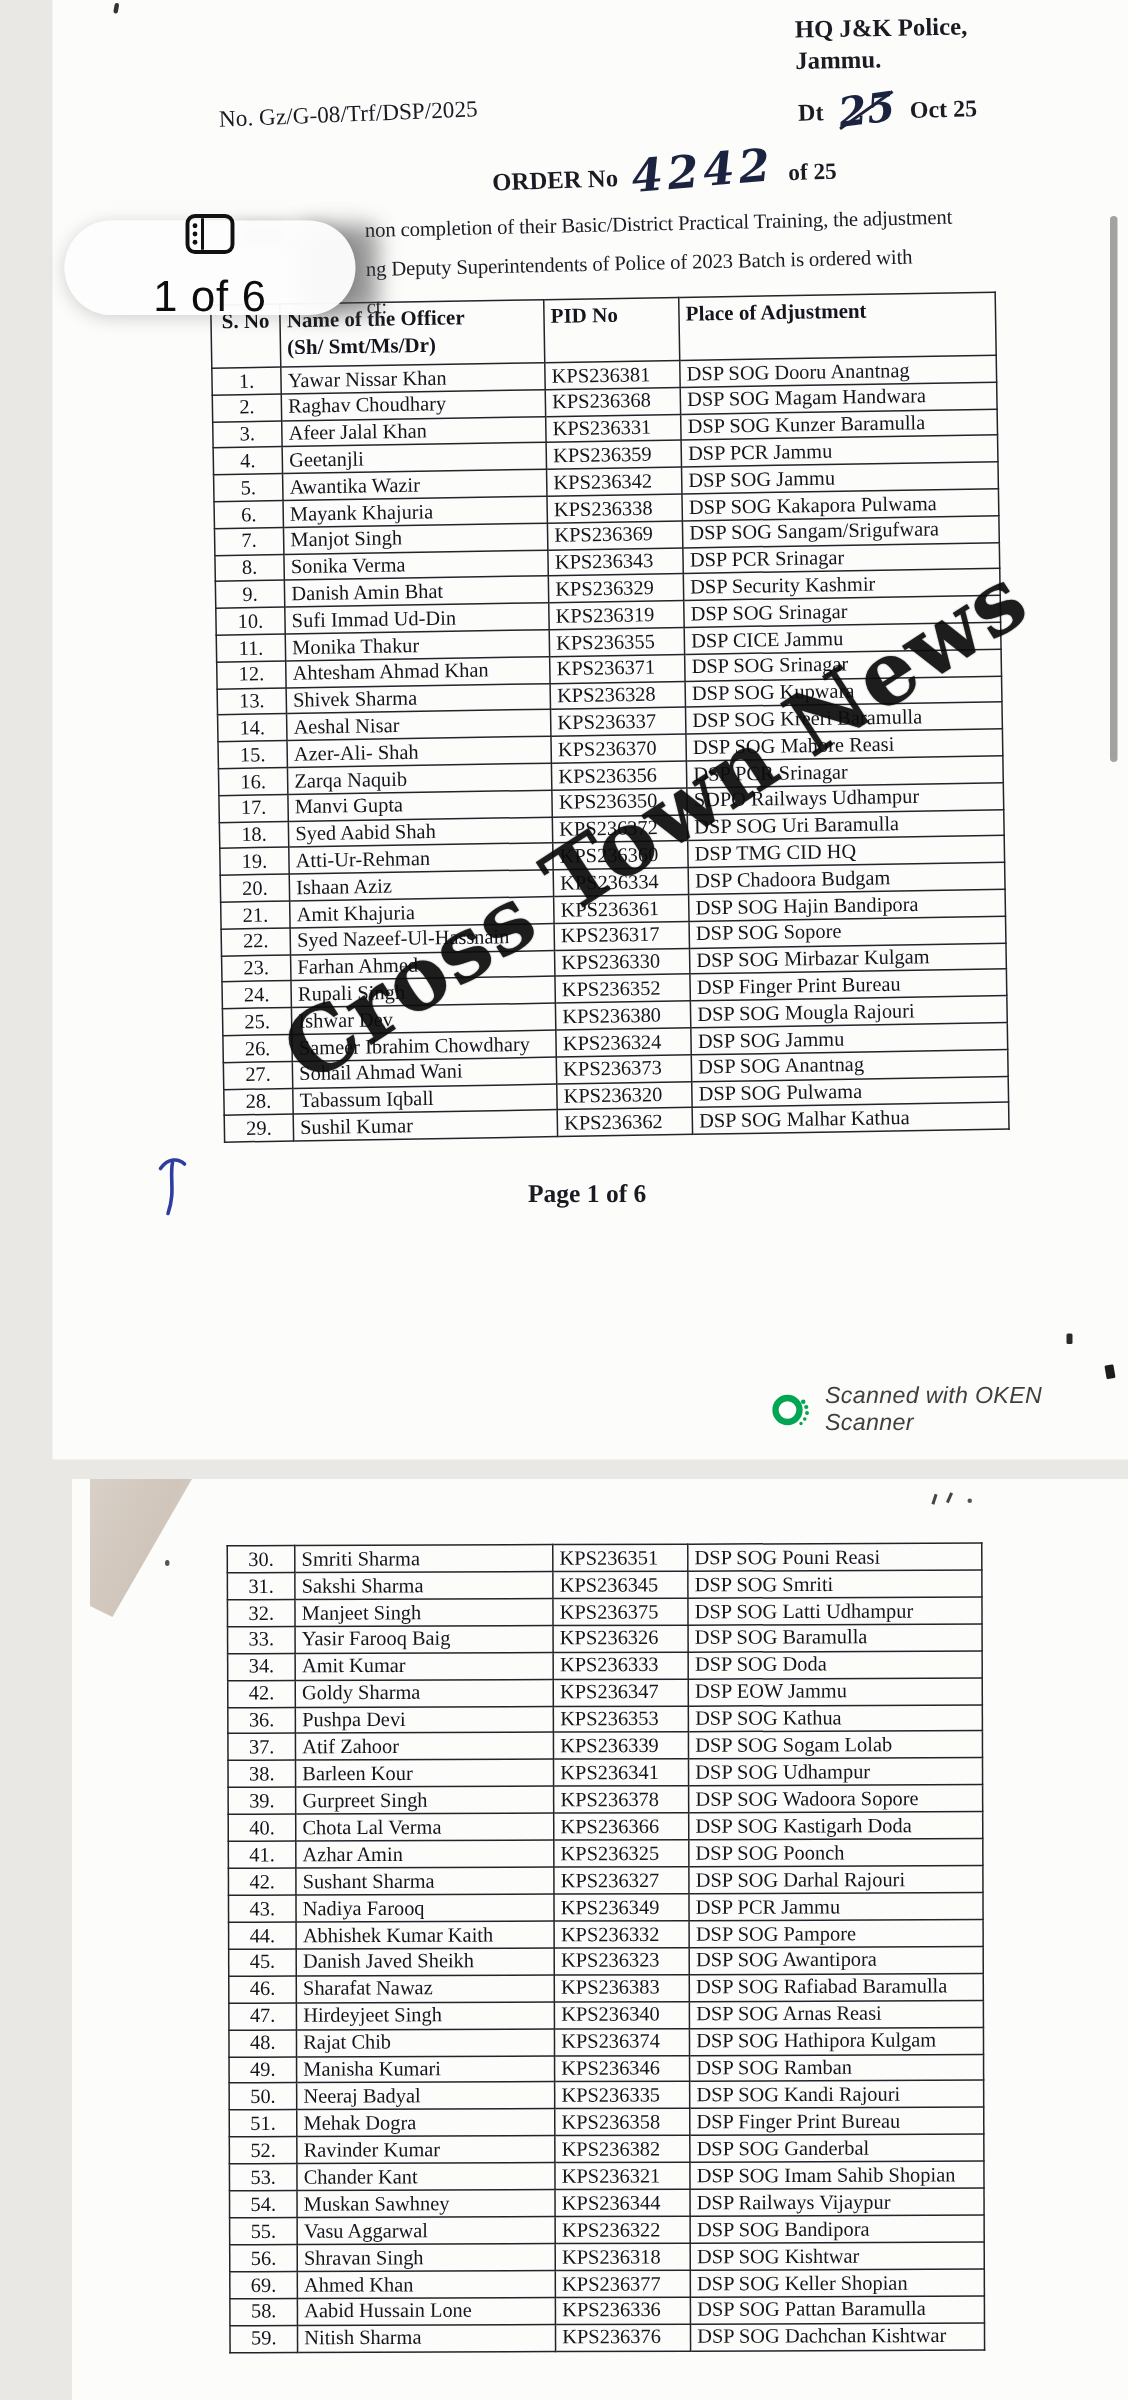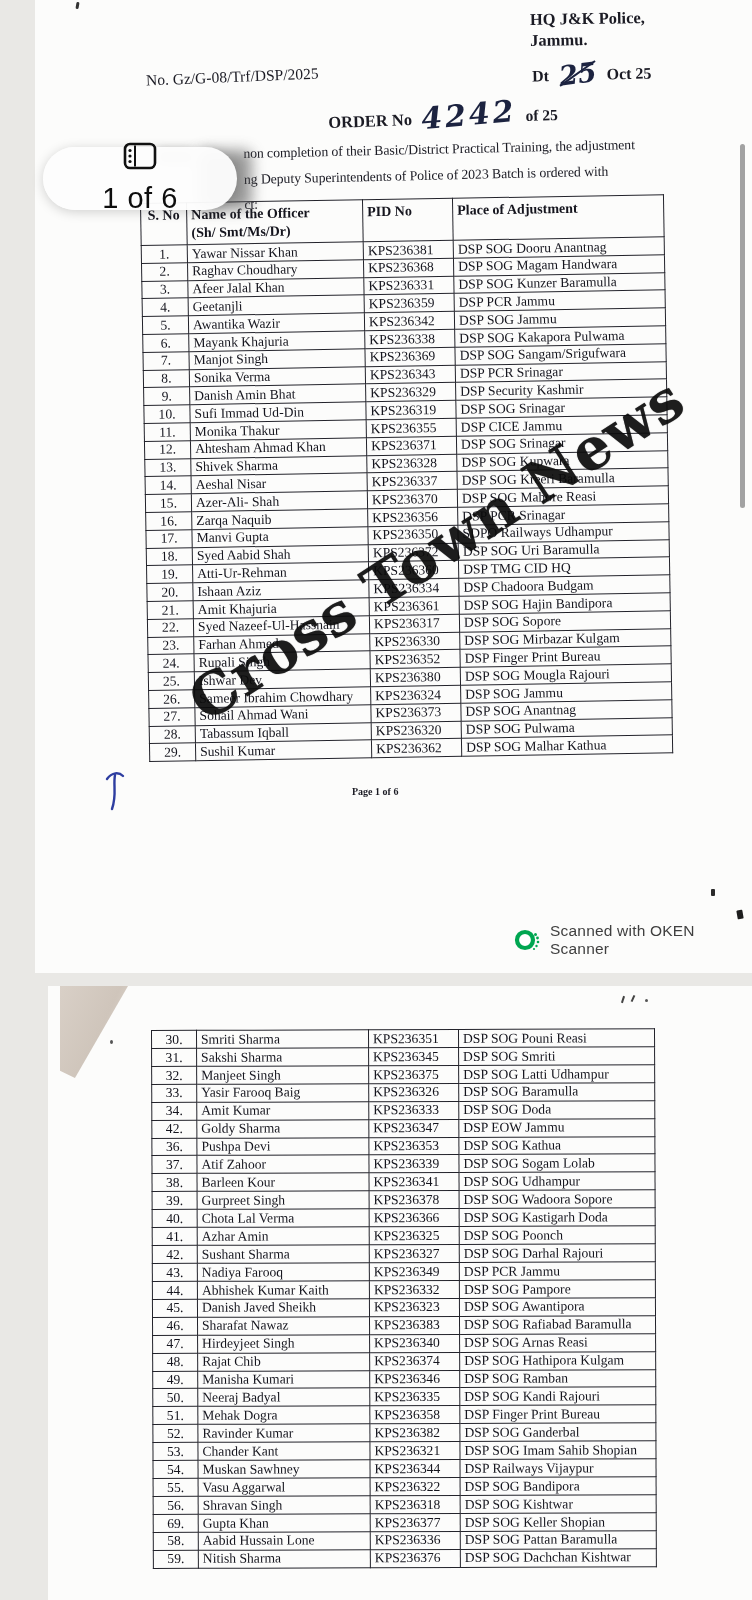--- a/index.html
+++ b/index.html
@@ -43,25 +43,25 @@
   table.scantable th.c0{text-align:center;margin-top:40px;}
   #t1{left:140px;top:203px;width:523px;transform:rotate(-0.95deg);transform-origin:0 0;}
   #t1 tr{height:17.8px;}
   #t1 th{height:34px;}
   #t2{left:151px;top:1030px;width:503px;transform:rotate(-0.2deg);transform-origin:0 0;}
   #t2 tr{height:17.93px;}
 
   
   .watermark{left:150px;top:520px;width:560px;text-align:center;font-family:"DejaVu Serif",serif;font-weight:bold;font-size:58px;letter-spacing:1px;color:#0b0b0b;opacity:.92;transform:rotate(-33deg);white-space:nowrap;z-index:3;text-shadow:0 0 1px rgba(0,0,0,.6);}
 
-  .pgfooter{left:352px;top:786px;font-weight:bold;font-size:10px;}
+  .pgfooter{left:352px;top:786px;font-weight:bold;font-size:17px;}
 
   
   .okenbadge{left:514px;top:922px;display:flex;align-items:center;gap:10px;font-family:"Liberation Sans",sans-serif;}
-  .okenbadge .txt{font-size:15.5px;font-weight:500;color:#3f3f3f;letter-spacing:.2px;}
+  .okenbadge .txt{font-size:15.5px;font-weight:500;color:#3f3f3f;letter-spacing:.2px;font-style:italic;}
 
   
   .speck{background:#333;}
   .sp1{left:76px;top:2px;width:3px;height:7px;border-radius:2px;transform:rotate(10deg);}
   .sp2{left:711px;top:889px;width:4px;height:7px;background:#2a2a2a;border-radius:1px;}
   .sp3{left:737px;top:910px;width:6px;height:9px;background:#1d1d1d;border-radius:1px;transform:rotate(-10deg);}
   .sp4{left:106px;top:994px;width:2px;height:6px;background:#444;transform:rotate(14deg);}
   .sp5{left:110px;top:1040px;width:3px;height:4px;background:#555;border-radius:50%;}
   .sp6{left:622px;top:996px;width:2px;height:7px;background:#444;transform:rotate(18deg);}
   .sp7{left:632px;top:995px;width:2px;height:7px;background:#444;transform:rotate(24deg);}
@@ -514,21 +514,21 @@
           <td class="c3">DSP SOG Bandipora</td>
         </tr>
         <tr>
           <td class="c0">56.</td>
           <td class="c1">Shravan Singh</td>
           <td class="c2">KPS236318</td>
           <td class="c3">DSP SOG Kishtwar</td>
         </tr>
         <tr>
           <td class="c0">69.</td>
-          <td class="c1">Gupta Khan</td>
+          <td class="c1">Ahmed Khan</td>
           <td class="c2">KPS236377</td>
           <td class="c3">DSP SOG Keller Shopian</td>
         </tr>
         <tr>
           <td class="c0">58.</td>
           <td class="c1">Aabid Hussain Lone</td>
           <td class="c2">KPS236336</td>
           <td class="c3">DSP SOG Pattan Baramulla</td>
         </tr>
         <tr>

